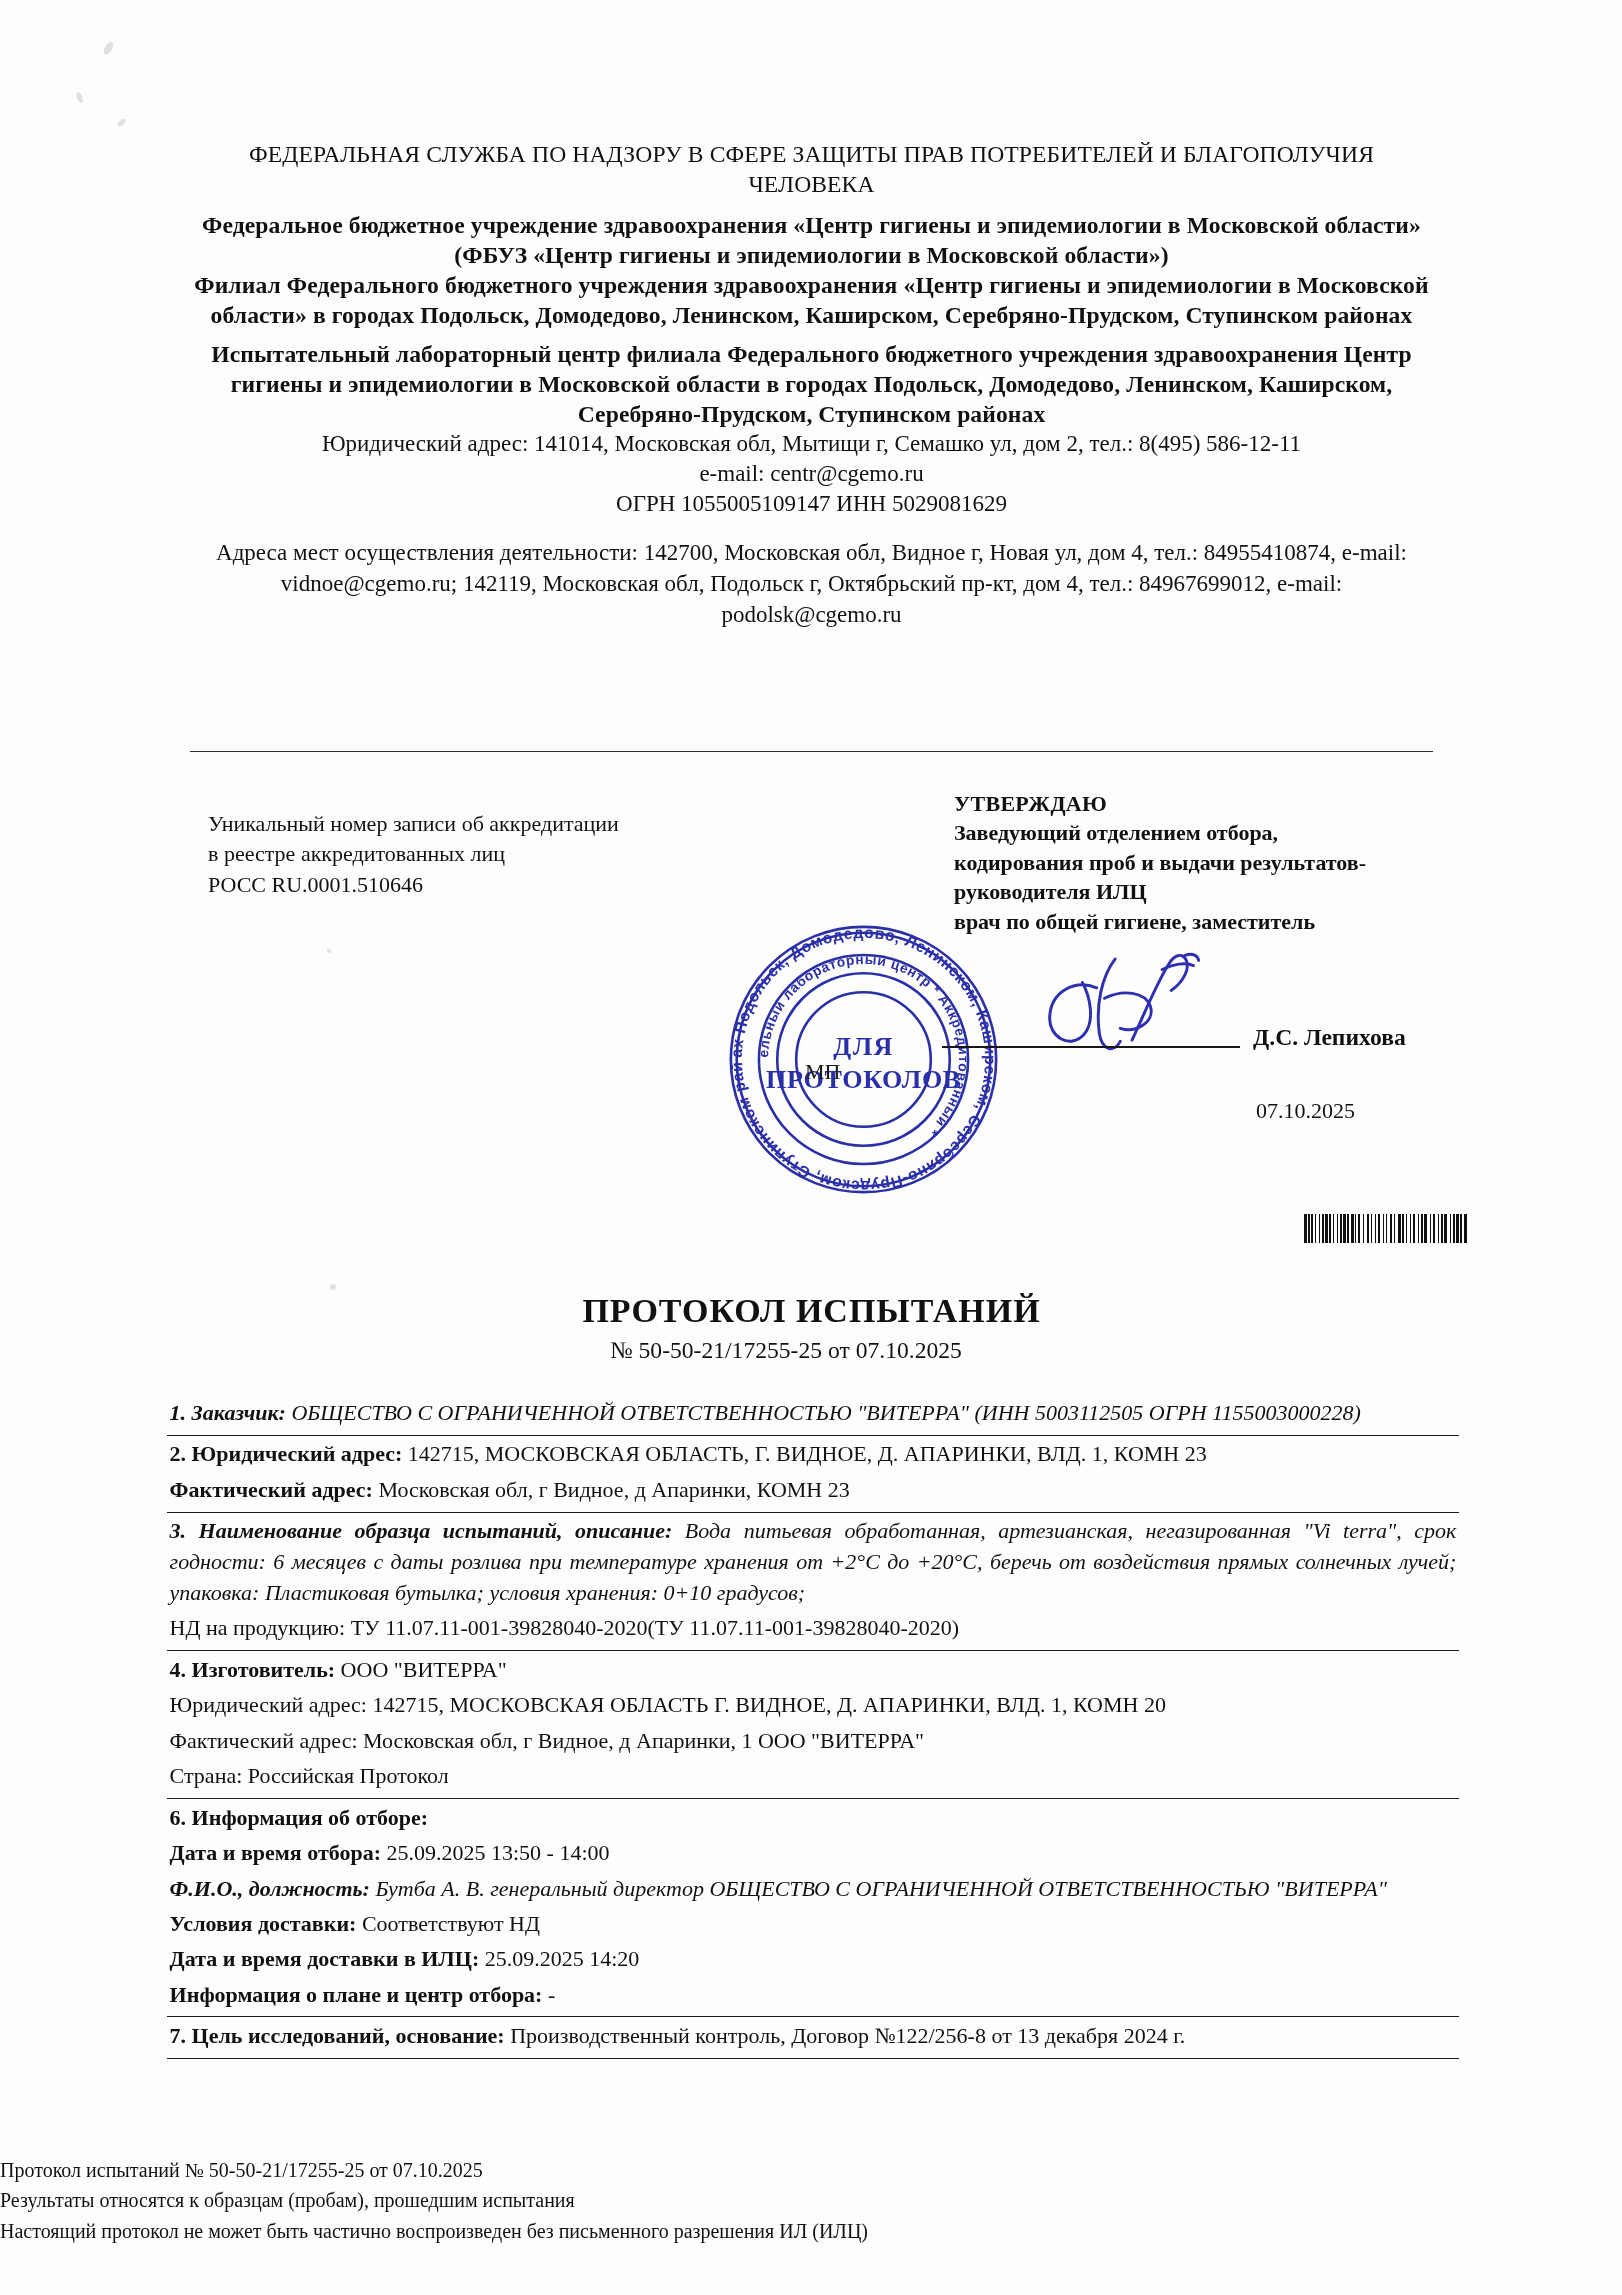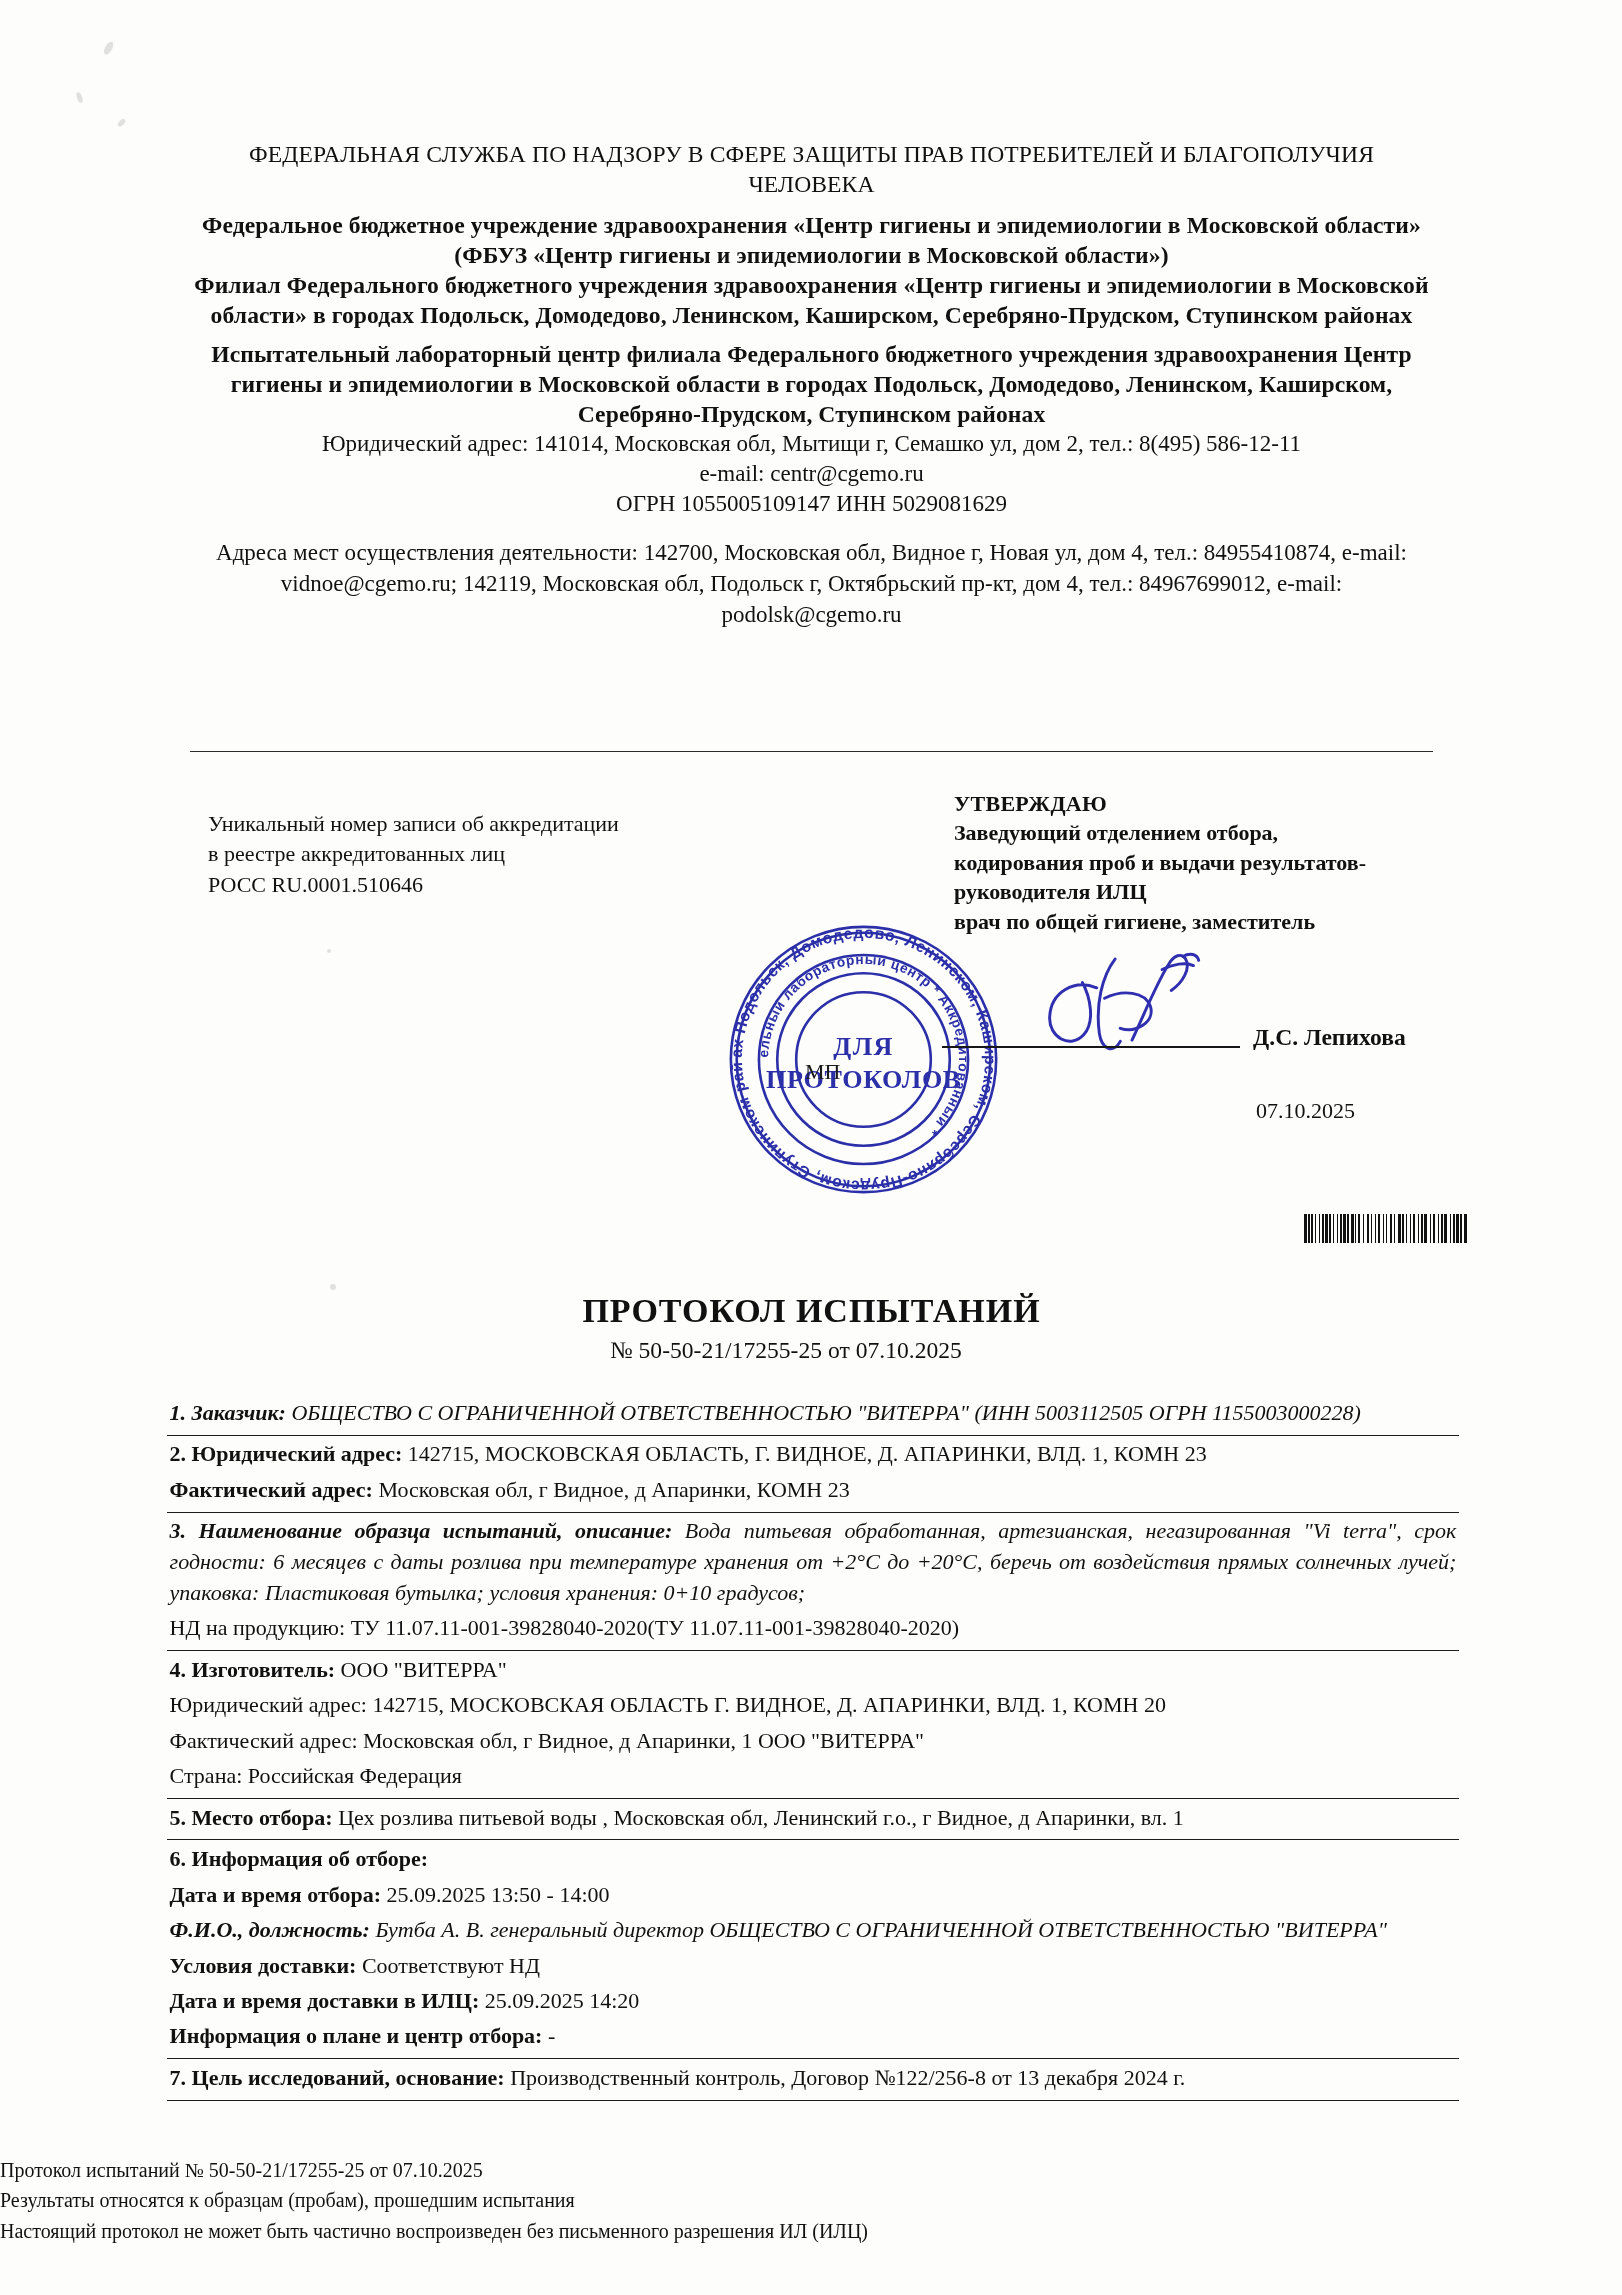--- a/index.html
+++ b/index.html
@@ -377,24 +377,21 @@
         <p><span class="lbl">Фактический адрес:</span><span> Московская обл, г Видное, д Апаринки, КОМН 23</span></p>
       </div>
       <div class="item">
         <p class="justify"><span class="lbl">3. Наименование образца испытаний, описание:</span><span> Вода питьевая обработанная, артезианская, негазированная "Vi terra", срок годности: 6 месяцев с даты розлива при температуре хранения от +2°С до +20°С, беречь от воздействия прямых солнечных лучей; упаковка: Пластиковая бутылка; условия хранения: 0+10 градусов;</span></p>
         <p><span>НД на продукцию:</span><span> ТУ 11.07.11-001-39828040-2020(ТУ 11.07.11-001-39828040-2020)</span></p>
       </div>
       <div class="item">
         <p><span class="lbl">4. Изготовитель:</span><span> ООО "ВИТЕРРА"</span></p>
         <p><span>Юридический адрес:</span><span> 142715, МОСКОВСКАЯ ОБЛАСТЬ Г. ВИДНОЕ, Д. АПАРИНКИ, ВЛД. 1, КОМН 20</span></p>
         <p><span>Фактический адрес:</span><span> Московская обл, г Видное, д Апаринки,  1 ООО "ВИТЕРРА"</span></p>
-        <p><span>Страна:</span><span> Российская Федерация</span></p>
-      </div>
-      <div class="item">
-        <p><span class="lbl">5. Место отбора:</span><span> Цех розлива питьевой воды , Московская обл, Ленинский г.о., г Видное, д Апаринки, вл. 1</span></p>
+        <p><span>Страна:</span><span> Российская Протокол</span></p>
       </div>
       <div class="item">
         <p><span class="lbl">6. Информация об отборе:</span><span></span></p>
         <p><span class="lbl">Дата и время отбора:</span><span> 25.09.2025 13:50 - 14:00</span></p>
         <p class="justify"><span class="lbl">Ф.И.О., должность:</span><span> Бутба А. В. генеральный директор ОБЩЕСТВО С ОГРАНИЧЕННОЙ ОТВЕТСТВЕННОСТЬЮ "ВИТЕРРА"</span></p>
         <p><span class="lbl">Условия доставки:</span><span> Соответствуют НД</span></p>
         <p><span class="lbl">Дата и время доставки в ИЛЦ:</span><span> 25.09.2025 14:20</span></p>
         <p><span class="lbl">Информация о плане и центр отбора:</span><span> -</span></p>
       </div>
       <div class="item">

